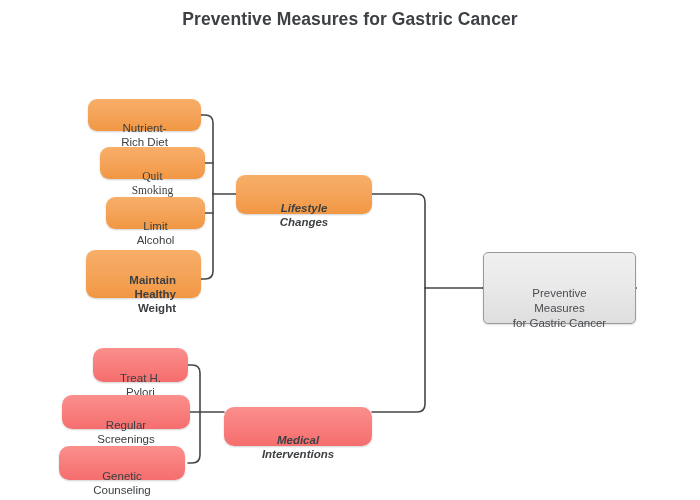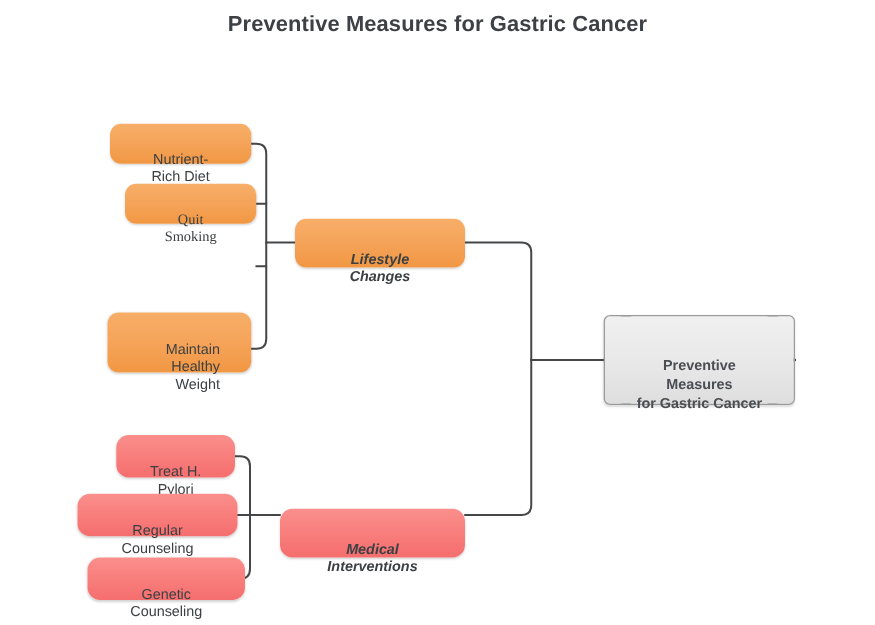--- a/index.html
+++ b/index.html
@@ -43,34 +43,34 @@
   }
   .node .lbl{display:block;width:100%;padding:0 25px;margin-top:40px;}
 
   
   .orange{background:linear-gradient(180deg,#f7ae68 0%,#f5a45a 48%,#f19743 100%);}
   .pink  {background:linear-gradient(180deg,#fa8f8c 0%,#f87f7d 48%,#f56e6e 100%);border-radius:10px;}
 
   .branch{font-weight:bold;font-size:11.5px;justify-content:center;font-style:italic;}
   .branch .lbl{text-align:center;}
 
-  .leaf-right .lbl{text-align:right;}
+  .leaf-right .lbl{text-align:right;font-weight:bold;}
   .leaf-center .lbl{text-align:center;}
 
   
   #root-node{
     position:absolute;
     box-sizing:border-box;
     background:linear-gradient(180deg,#f0f0f0 0%,#e9e9e9 50%,#dedede 100%);
     border:1px solid #9a9a9a;
     border-radius:5px;
     display:flex;align-items:center;justify-content:center;
     color:#4a4d51;
     font-size:11.5px;
-    font-weight:bold;
+    font-weight:normal;
     line-height:15px;
     text-align:center;
     box-shadow:0 1px 2px rgba(0,0,0,.14);
     white-space:pre-line;
     z-index:3;
   }
   #root-braces{position:absolute;left:0;top:0;width:700px;height:500px;z-index:2;}
   #root-braces path{fill:none;stroke:#4a4d51;stroke-width:1.9;
                     stroke-linecap:round;stroke-linejoin:round;}
 </style>
@@ -127,35 +127,38 @@
   </div>
 
   <div class="node orange leaf-center" style="left:88px;top:99px;width:113px;height:32px;">
     <span class="lbl">Nutrient-Rich Diet</span>
   </div>
 
   <div class="node orange leaf-center" style="left:100px;top:147px;width:105px;height:32px;font-family:Liberation Serif, serif;">
     <span class="lbl">Quit Smoking</span>
   </div>
 
+  <div class="node orange leaf-center" style="left:106px;top:197px;width:99px;height:32px;">
+    <span class="lbl">Limit Alcohol</span>
+  </div>
 
   <div class="node orange leaf-right" style="left:86px;top:250px;width:115px;height:48px;">
     <span class="lbl">Maintain Healthy
 Weight</span>
   </div>
 
   <div class="node pink branch" style="left:224px;top:407px;width:148px;height:39px;">
     <span class="lbl">Medical Interventions</span>
   </div>
 
   <div class="node pink leaf-center" style="left:93px;top:348px;width:95px;height:34px;">
     <span class="lbl">Treat H. Pylori</span>
   </div>
 
   <div class="node pink leaf-center" style="left:62px;top:395px;width:128px;height:34px;">
-    <span class="lbl">Regular Counseling</span>
+    <span class="lbl">Regular Screenings</span>
   </div>
 
-  <div class="node pink leaf-center" style="left:70px;top:446px;width:126px;height:34px;">
+  <div class="node pink leaf-center" style="left:59px;top:446px;width:126px;height:34px;">
     <span class="lbl">Genetic Counseling</span>
   </div>
 
 </div>
 
 </body></html>

